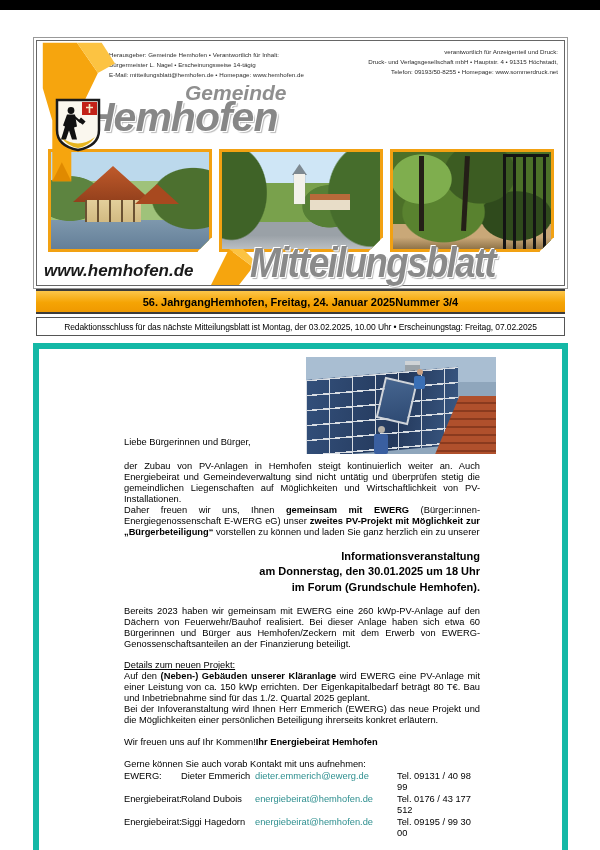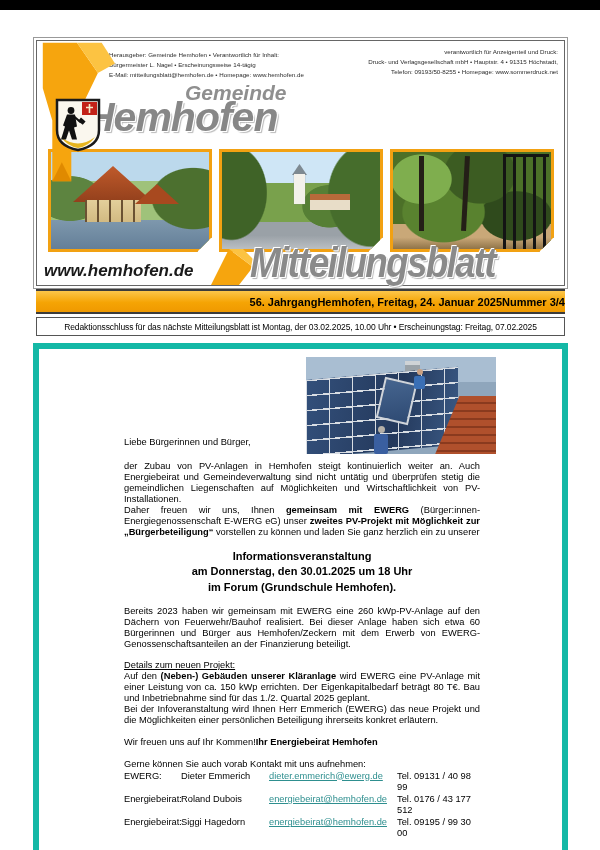--- a/index.html
+++ b/index.html
@@ -77,21 +77,21 @@
   .small-arrow { position:absolute; left:172px; top:206px; width:46px; height:40px; z-index:4; }
   .blatt-title { position:absolute; left:213px; top:198px; font-size:42px; font-weight:bold;
     font-style:italic; color:#8a8a8a; letter-spacing:-2px; transform:scaleX(.88);
     transform-origin:left center; white-space:nowrap; z-index:5;
     text-shadow:1px 1px 0 #fff,-1px -1px 0 #fff,2px 2px 1px #b5b5b5; }
 
   
   .issue-bar { position:absolute; left:36px; top:289px; width:529px; height:25px;
     background:linear-gradient(180deg,#fcc64a 0,#f5a404 55%,#ef9900 100%);
     border-top:2px solid #3c3c3c; border-bottom:2px solid #3c3c3c;
-    display:flex; align-items:center; justify-content:flex-end; padding:0 0;
+    display:flex; align-items:center; justify-content:center; padding:0 0;
     font-size:11px; font-weight:bold; color:#000; }
   .deadline-bar { position:absolute; left:36px; top:317px; width:529px; height:19px;
     border:1.5px solid #555; display:flex; align-items:center; justify-content:center;
     font-size:8.5px; letter-spacing:-.1px; color:#000; background:#fff; }
 
   
   .content-frame { position:absolute; left:33px; top:343px; width:535px; height:522px;
     border:6px solid #14b8a6; background:#fff; }
   .solar { position:absolute; left:267px; top:8px; width:190px; height:97px; overflow:hidden;
     background:linear-gradient(180deg,#a9bed2 0 26%, #8fa6bc 26%); }
@@ -114,28 +114,28 @@
   .worker1 { left:57%; top:12%; }
   .worker2 { left:36%; bottom:0; }
   .worker2 .head { background:#b5b0a8; width:7px; height:7px; }
   .worker2 .body { width:14px; height:20px; background:#3a5fa0; }
 
   .textcol { position:absolute; left:85px; top:88px; width:356px; font-size:9.3px;
     line-height:1.18; color:#000; }
   .salutation { margin-bottom:13px; }
   .para { text-align:justify; }
   .gap { height:10px; }
-  .event-heading { text-align:center; font-weight:bold; font-size:11px; line-height:1.4;
+  .event-heading { text-align:right; font-weight:bold; font-size:11px; line-height:1.4;
     margin:11px 0; }
   .details-head { text-decoration:underline; }
   .closing-row { display:flex; margin:11px 0; }
   .closing-right { font-weight:bold; }
   .contact-grid { display:grid; grid-template-columns:57px 74px 142px auto; row-gap:1.5px;
     margin-top:1px; }
-  .email-link { color:#2e8f8f; text-decoration:underline; cursor:pointer;margin-left:14px; }
+  .email-link { color:#2e8f8f; cursor:pointer; }
 </style>
 </head>
 <body>
 
 <div id="page">
 
   <div class="topbar"></div>
 
   <div class="masthead">
 

